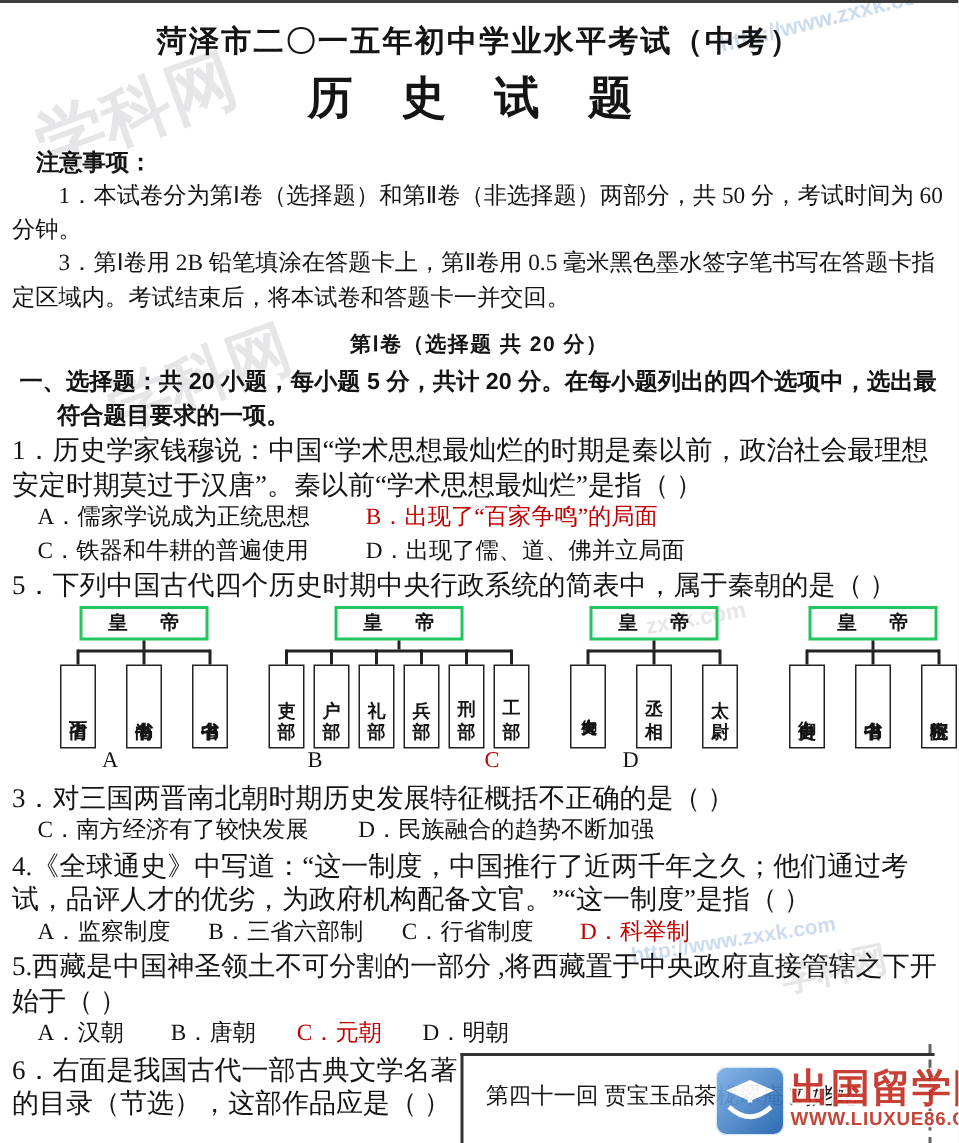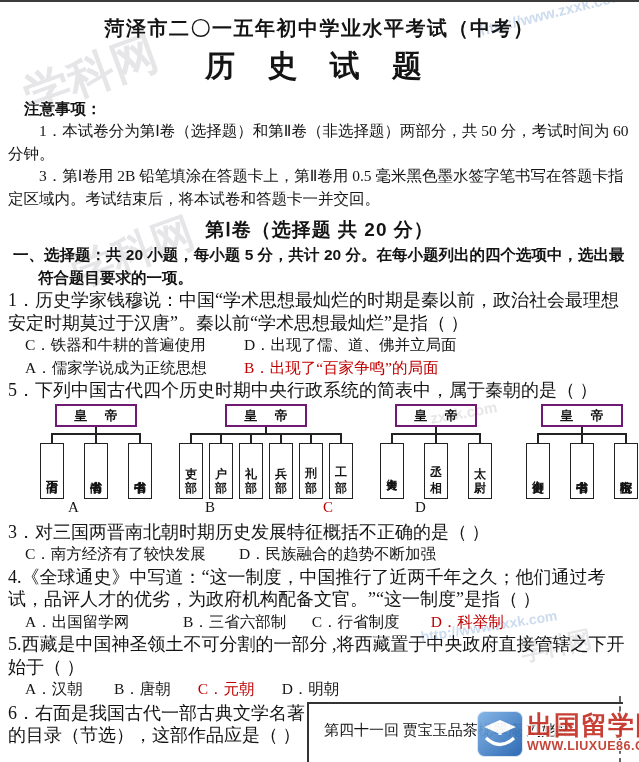--- a/index.html
+++ b/index.html
@@ -31,42 +31,42 @@
   .notice-heading {
     margin: 12px 0 0 16px;
     font-family: "Liberation Sans", sans-serif;
     font-size: 15.5px; font-weight: 700; line-height: 22px;
   }
   p.note { margin: 0; font-size: 15.5px; line-height: 22.5px; text-indent: 2em; }
 
   .section-heading {
     margin: 6px 0 0 0; text-align: center;
     font-family: "Liberation Sans", sans-serif;
-    font-size: 19px; font-weight: 700; line-height: 27px; letter-spacing: 1px;
+    font-size: 14px; font-weight: 700; line-height: 27px; letter-spacing: 1px;
   }
   .section-intro {
     margin: 1px 0 0 5px; padding-left: 25px; text-indent: -25px;
     font-family: "Liberation Sans", sans-serif;
     font-size: 15.5px; font-weight: 700; line-height: 22.5px;
   }
 
   p.qtext { margin: 0; font-size: 18px; line-height: 22.5px; }
   .optrow { margin: 0 0 0 17px; font-size: 15.5px; line-height: 22.5px; white-space: nowrap; }
   .opt { display: inline-block; }
   .red { color: #c00000; }
 
   
   .diagram-row {
     display: flex; align-items: flex-start;
     margin: 2px 0 0 22px; gap: 14px;
   }
   .orgchart { display: flex; flex-direction: column; align-items: center; }
   .org-parent {
-    border: 2px solid #701a75; padding: 1px 10px;
-    font-family: Liberation Sans, sans-serif;
+    border: 2px solid #22c55e; padding: 1px 10px;
+    font-family: Liberation Mono, monospace;
     font-size: 13px; font-weight: 600; letter-spacing: 7px; text-indent: 7px;
     line-height: 17px; white-space: nowrap;
   }
   .org-stem { width: 2px; height: 6px; background: #222; }
   .org-children { display: flex; }
   .org-child { position: relative; padding: 10px 10px 0 10px; }
   .org-child.tight { padding: 10px 3px 0 3px; }
   .org-child::before {
     content: ""; position: absolute; top: 0; left: 50%;
     width: 2px; height: 10px; background: #222; transform: translateX(-50%);
@@ -151,26 +151,26 @@
 
     <div class="notice-heading">注意事项：</div>
     <p class="note">1．本试卷分为第Ⅰ卷（选择题）和第Ⅱ卷（非选择题）两部分，共 50 分，考试时间为 60 分钟。</p>
     <p class="note">3．第Ⅰ卷用 2B 铅笔填涂在答题卡上，第Ⅱ卷用 0.5 毫米黑色墨水签字笔书写在答题卡指定区域内。考试结束后，将本试卷和答题卡一并交回。</p>
 
     <div class="section-heading">第Ⅰ卷（选择题  共 20 分）</div>
     <p class="section-intro">一、选择题：共 20 小题，每小题 5 分，共计 20 分。在每小题列出的四个选项中，选出最符合题目要求的一项。</p>
 
     <p class="qtext">1．历史学家钱穆说：中国“学术思想最灿烂的时期是秦以前，政治社会最理想安定时期莫过于汉唐”。秦以前“学术思想最灿烂”是指（      ）</p>
     <div class="optrow">
+      <span class="opt" style="width:215px;">A．儒家学说成为正统思想</span>
+      <span class="opt red">B．出现了“百家争鸣”的局面</span>
+    </div>
+    <div class="optrow">
       <span class="opt" style="width:215px;">C．铁器和牛耕的普遍使用</span>
       <span class="opt">D．出现了儒、道、佛并立局面</span>
-    </div>
-    <div class="optrow">
-      <span class="opt" style="width:215px;">A．儒家学说成为正统思想</span>
-      <span class="opt red">B．出现了“百家争鸣”的局面</span>
     </div>
 
     <p class="qtext">5．下列中国古代四个历史时期中央行政系统的简表中，属于秦朝的是（      ）</p>
 
     <div class="diagram-row">
 
       <div class="orgchart">
         <div class="org-parent">皇 帝</div>
         <div class="org-stem"></div>
         <div class="org-children">
@@ -252,22 +252,22 @@
     </div>
 
     <p class="qtext">3．对三国两晋南北朝时期历史发展特征概括不正确的是（      ）</p>
     <div class="optrow">
       <span class="opt" style="width:210px;">C．南方经济有了较快发展</span>
       <span class="opt">D．民族融合的趋势不断加强</span>
     </div>
 
     <p class="qtext">4.《全球通史》中写道：“这一制度，中国推行了近两千年之久；他们通过考试，品评人才的优劣，为政府机构配备文官。”“这一制度”是指（      ）</p>
     <div class="optrow">
-      <span class="opt" style="width:110px;">A．出国留学网</span>
-      <span class="opt" style="width:125px;margin-left:44px;">B．三省六部制</span>
+      <span class="opt" style="width:110px;">A．监察制度</span>
+      <span class="opt" style="width:125px;">B．三省六部制</span>
       <span class="opt" style="width:115px;">C．行省制度</span>
       <span class="opt red">D．科举制</span>
     </div>
 
     <p class="qtext">5.西藏是中国神圣领土不可分割的一部分 ,将西藏置于中央政府直接管辖之下开始于（      ）</p>
     <div class="optrow">
       <span class="opt" style="width:85px;">A．汉朝</span>
       <span class="opt" style="width:80px;">B．唐朝</span>
       <span class="opt red" style="width:80px;">C．元朝</span>
       <span class="opt">D．明朝</span>

